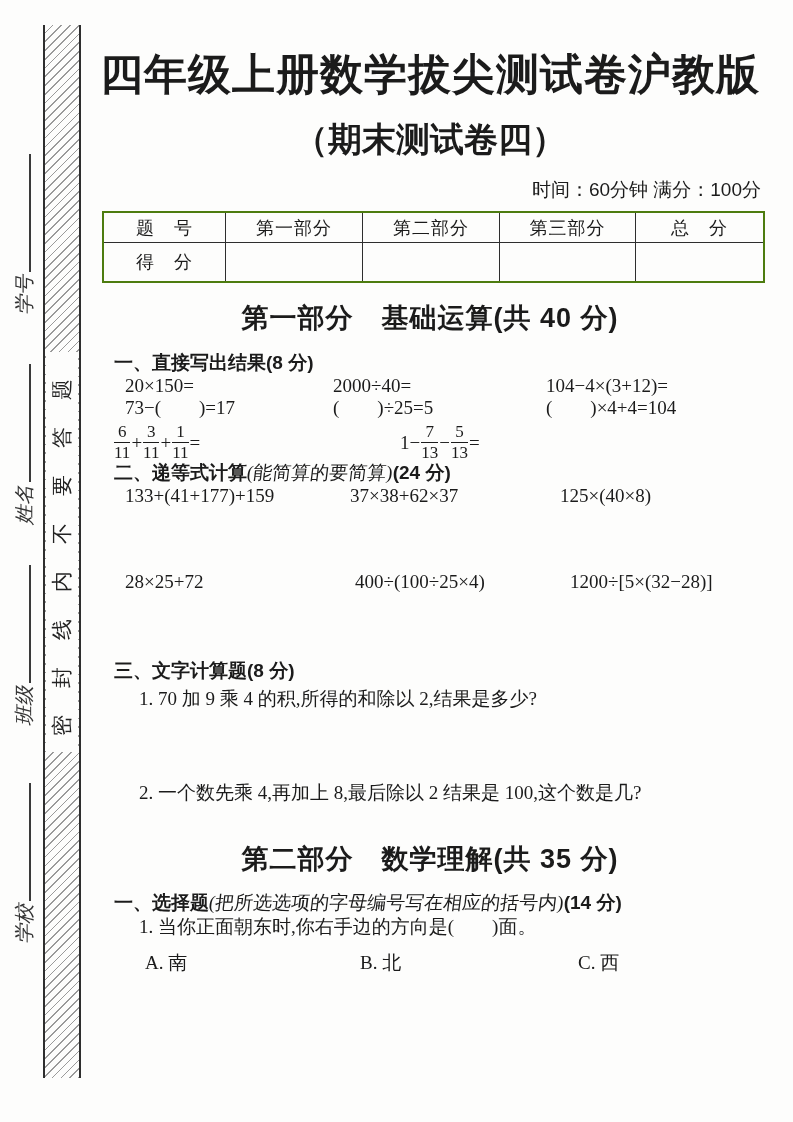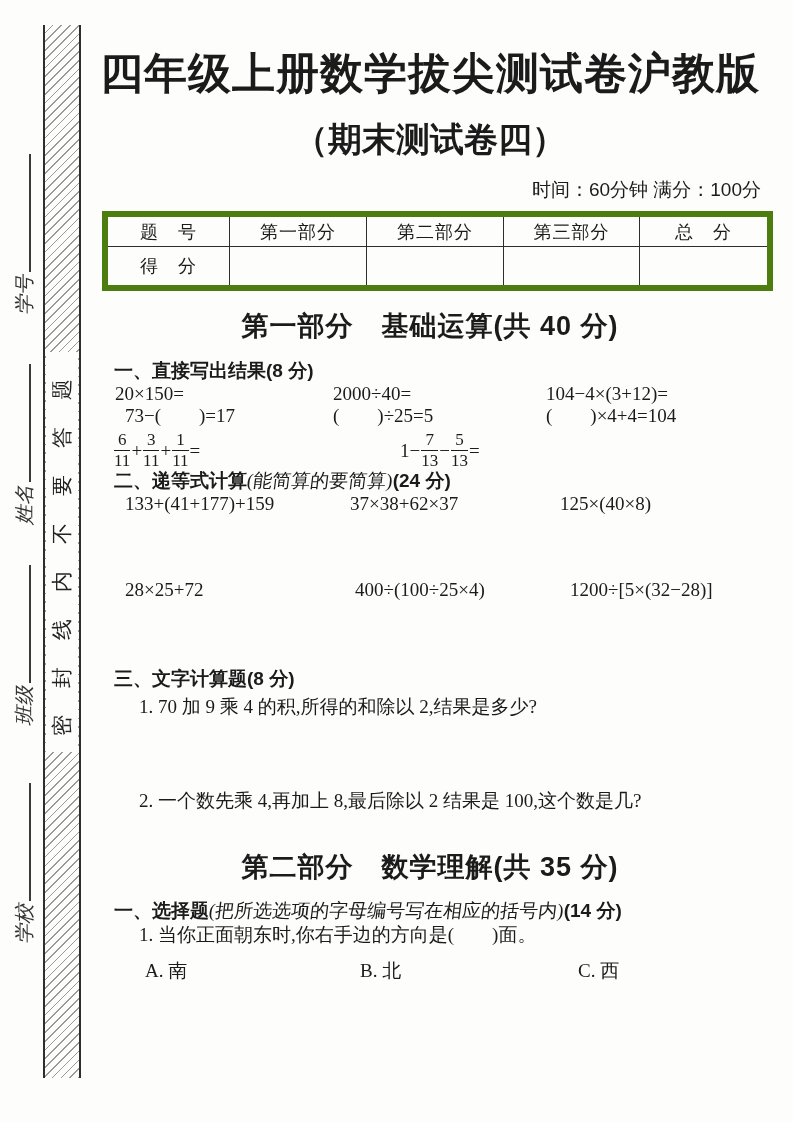--- a/index.html
+++ b/index.html
@@ -28,37 +28,37 @@
     font-size:20px;color:#333;font-style:italic;
   }
   .field .fline{
     display:inline-block;width:118px;height:1em;margin-left:3px;
     border-bottom:2px solid #3a3a3a;vertical-align:baseline;
   }
   
   .main{position:absolute;left:85px;top:0;width:690px;}
   .title{
     margin-top:46px;text-align:center;font-size:43px;line-height:56px;
-    font-weight:bold;font-family:Liberation Serif, serif;
+    font-weight:bold;font-family:Liberation Sans, sans-serif;
     letter-spacing:1px;
   }
   .subtitle{
     margin-top:14px;text-align:center;font-size:34px;line-height:46px;
     font-weight:bold;font-family:"Liberation Sans","DejaVu Sans",sans-serif;
   }
   .meta{
     margin-top:16px;text-align:right;padding-right:14px;
     font-size:19px;line-height:24px;
     font-family:"Liberation Sans","DejaVu Sans",sans-serif;
   }
   
   .score-table{
     margin:9px 0 0 17px;width:659px;
     display:grid;grid-template-columns:121px 137px 137px 136px 128px;
-    border:6px solid #4d7c0f;background:#fdfdfc;
+    border:2px solid #4d7c0f;background:#fdfdfc;
   }
   .score-table .cell{
     display:flex;align-items:center;justify-content:center;
     font-size:18px;letter-spacing:1px;
     border-left:1.5px solid #2e2e2e;border-top:1.5px solid #2e2e2e;
     height:29px;
   }
   .score-table .cell.c0{border-left:none;}
   .score-table .cell.r0{border-top:none;}
   .score-table .cell.r1{height:38px;}
@@ -129,21 +129,21 @@
     <div class="cell r1"></div>
     <div class="cell r1"></div>
     <div class="cell r1"></div>
   </div>
 
   <div class="part-heading p1">第一部分　基础运算(共 40 分)</div>
 
   <div class="sec-title" style="margin-top:15px">一、直接写出结果(8 分)</div>
 
   <div class="prow">
-    <span class="it" style="left:30px">20×150=</span>
+    <span class="it" style="left:40px">20×150=</span>
     <span class="it" style="left:248px">2000÷40=</span>
     <span class="it" style="left:461px">104−4×(3+12)=</span>
   </div>
   <div class="prow">
     <span class="it" style="left:40px">73−(　　)=17</span>
     <span class="it" style="left:248px">(　　)÷25=5</span>
     <span class="it" style="left:461px">(　　)×4+4=104</span>
   </div>
 
   <div class="fracrow">

